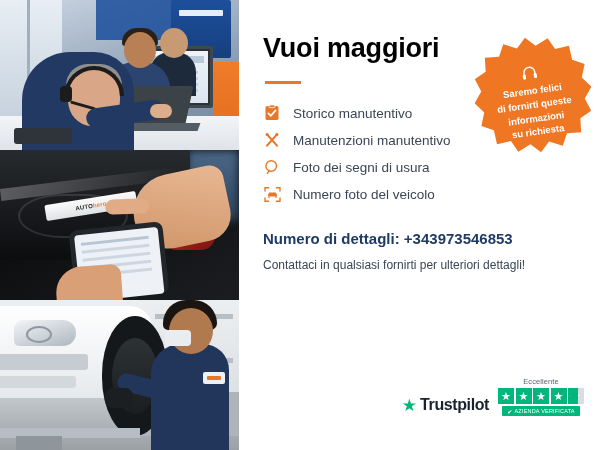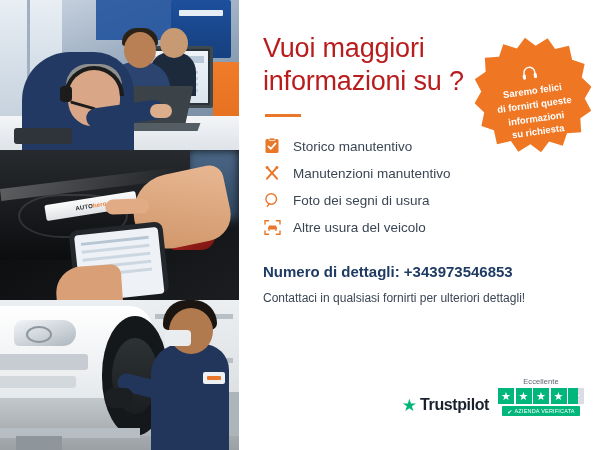--- a/index.html
+++ b/index.html
@@ -109,21 +109,21 @@
   .p3 .mask{ position:absolute; left:14px; top:-14px; width:26px; height:16px; background:#e9edf0; border-radius:4px;}
   .p3 .marm{ position:absolute; left:-34px; top:34px; width:56px; height:18px; background:#22365c; border-radius:9px; transform:rotate(14deg);}
   .p3 .glove{ position:absolute; left:-46px; top:44px; width:28px; height:20px; background:#1c1f22; border-radius:8px;}
   .p3 .badge{ position:absolute; right:4px; top:28px; width:22px; height:12px; background:#eef1f4; border-radius:2px;}
   .p3 .badge:after{content:""; position:absolute; left:4px; top:4px; width:14px; height:4px; background:#e8772a; border-radius:1px;}
   .p3 .bench{ position:absolute; right:0; bottom:14px; width:110px; height:44px; background:#aeb5ba;}
 
   
   .panel { flex:1; height:450px; position:relative; background:#fff; padding:32px 24px 0 24px; }
 
-  .headline { font-size:27px; line-height:1.22; font-weight:normal; color:#b91c1c; letter-spacing:-.2px; }
+  .headline { font-size:27px; line-height:1.22; font-weight:bold; color:#000000; letter-spacing:-.2px; }
   .rule { width:36px; height:3px; background:#e8772a; margin:16px 0 0 2px; }
 
   .badge-seal{
     position:absolute; right:8px; top:36px; width:118px; height:118px;
     display:flex; align-items:center; justify-content:center; text-align:center;
     color:#fff; transform:rotate(-8deg);
   }
   .badge-seal .seal-bg{ position:absolute; inset:0; }
   .badge-seal .seal-inner{ position:relative; z-index:2; padding-top:14px; }
   .badge-seal .seal-icon{ font-size:15px; line-height:1; margin-bottom:2px; display:block; }
@@ -229,21 +229,20 @@
       <div class="glove"></div>
     </div>
   </div>
 
 </div>
 
 <div class="panel">
 
   <div class="headline">
     <div>Vuoi maggiori</div>
-    <div>informazioni su ?</div>
   </div>
   <div class="rule"></div>
 
   <div class="badge-seal">
     <svg class="seal-bg" viewBox="0 0 100 100">
       <path fill="#ef7623" d="M50 1 L58 9 L69 4 L74 14 L86 13 L87 25 L97 30 L93 41 L100 50 L93 59 L97 70 L87 75 L86 87 L74 86 L69 96 L58 91 L50 99 L42 91 L31 96 L26 86 L14 87 L13 75 L3 70 L7 59 L0 50 L7 41 L3 30 L13 25 L14 13 L26 14 L31 4 L42 9 Z"></path>
     </svg>
     <div class="seal-inner">
       <span class="seal-icon">
         <svg width="17" height="15" viewBox="0 0 24 22">
@@ -295,21 +294,21 @@
 
     <div class="li">
       <span class="li-icon">
         <svg width="17" height="17" viewBox="0 0 17 17">
           <path d="M1 5 V1.8 H4.6 M12.4 1.8 H16 V5 M16 12 V15.2 H12.4 M4.6 15.2 H1 V12" fill="none" stroke="#e8772a" stroke-width="1.4" stroke-linecap="round"></path>
           <path d="M4 10.5 h9 v-1.6 l-1.1-2.3 h-6.8 L4 8.9 z" fill="#e8772a"></path>
           <rect x="4.2" y="10.6" width="1.8" height="1.1" fill="#e8772a"></rect>
           <rect x="11" y="10.6" width="1.8" height="1.1" fill="#e8772a"></rect>
         </svg>
       </span>
-      <span class="li-label">Altre usura del veicolo</span>
+      <span class="li-label">Numero foto del veicolo</span>
     </div>
 
 
   </div>
 
   <div class="phone-line">
     <span>Numero di dettagli:</span>
     <span>+343973546853</span>
   </div>
   <div class="sub">

